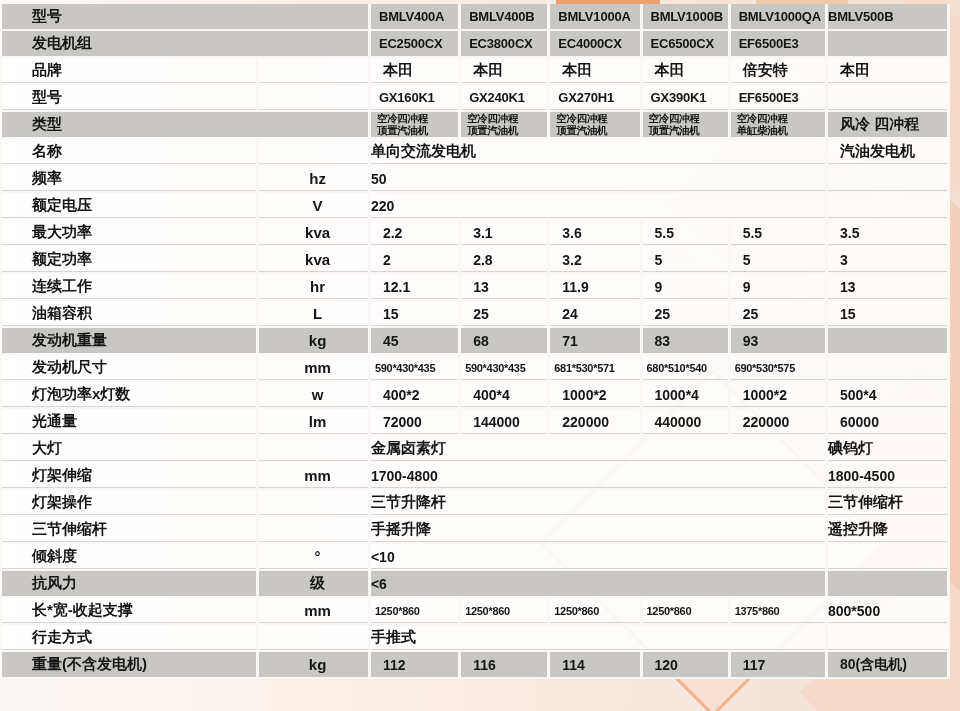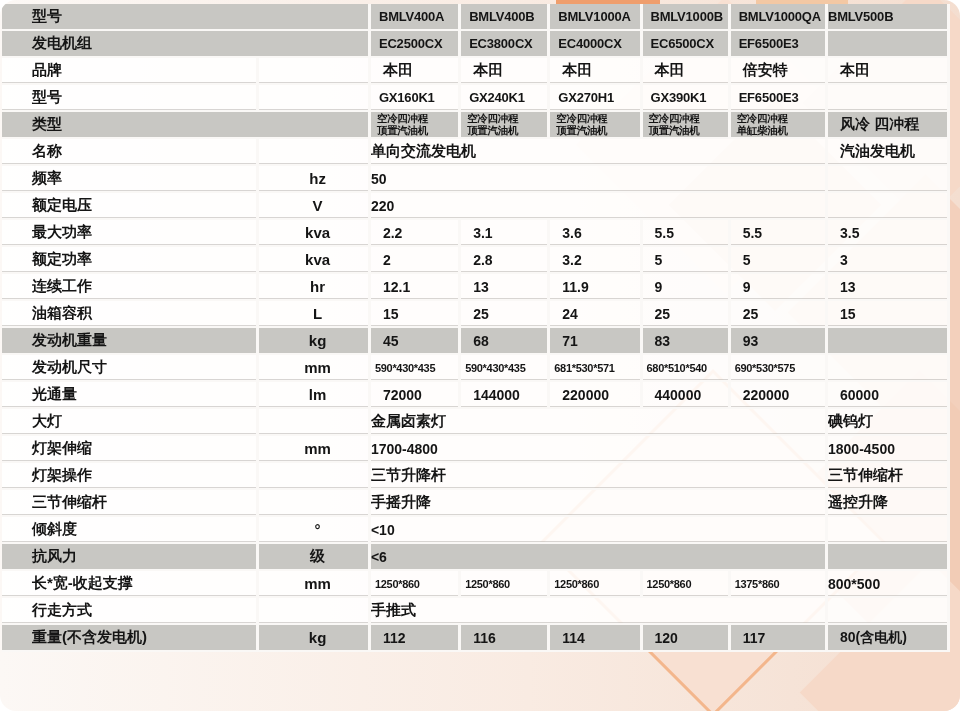--- a/index.html
+++ b/index.html
@@ -5,21 +5,20 @@
   html,body{margin:0;padding:0;}
   body{
     font-family:"Liberation Sans","DejaVu Sans",sans-serif;
     background:#fff;
   }
   .stage{
     position:relative;
     width:960px;height:711px;
     overflow:hidden;
     background:linear-gradient(90deg,var(--bg-left) 0%,var(--bg-mid) 55%,var(--bg-right) 100%);
-    border-radius:16px;
   }
   
   .bg{position:absolute;inset:0;z-index:0;}
   .shape{position:absolute;}
   .rot{transform:rotate(45deg);}
   .s1{left:556px;top:-3px;width:104px;height:9px;background:var(--shape-accent);}
   .s2{left:756px;top:-3px;width:92px;height:11px;background:var(--shape-soft);}
   .s3{left:838px;top:18px;width:170px;height:170px;background:var(--shape-1);}
   .s4{left:828px;top:215px;width:195px;height:195px;background:var(--shape-2);}
   .s5{left:812px;top:415px;width:215px;height:215px;background:var(--shape-3);}
@@ -208,20 +207,30 @@
           <td class="label">发动机尺寸</td>
           <td class="unit">mm</td>
           <td class="val small">590*430*435</td>
           <td class="val small">590*430*435</td>
           <td class="val small">681*530*571</td>
           <td class="val small">680*510*540</td>
           <td class="val small">690*530*575</td>
           <td class="val"></td>
         </tr>
         <tr class="white">
+          <td class="label">灯泡功率x灯数</td>
+          <td class="unit">w</td>
+          <td class="val">400*2</td>
+          <td class="val">400*4</td>
+          <td class="val">1000*2</td>
+          <td class="val">1000*4</td>
+          <td class="val">1000*2</td>
+          <td class="val">500*4</td>
+        </tr>
+        <tr class="white">
           <td class="label">光通量</td>
           <td class="unit">lm</td>
           <td class="val">72000</td>
           <td class="val">144000</td>
           <td class="val">220000</td>
           <td class="val">440000</td>
           <td class="val">220000</td>
           <td class="val">60000</td>
         </tr>
         <tr class="white">

